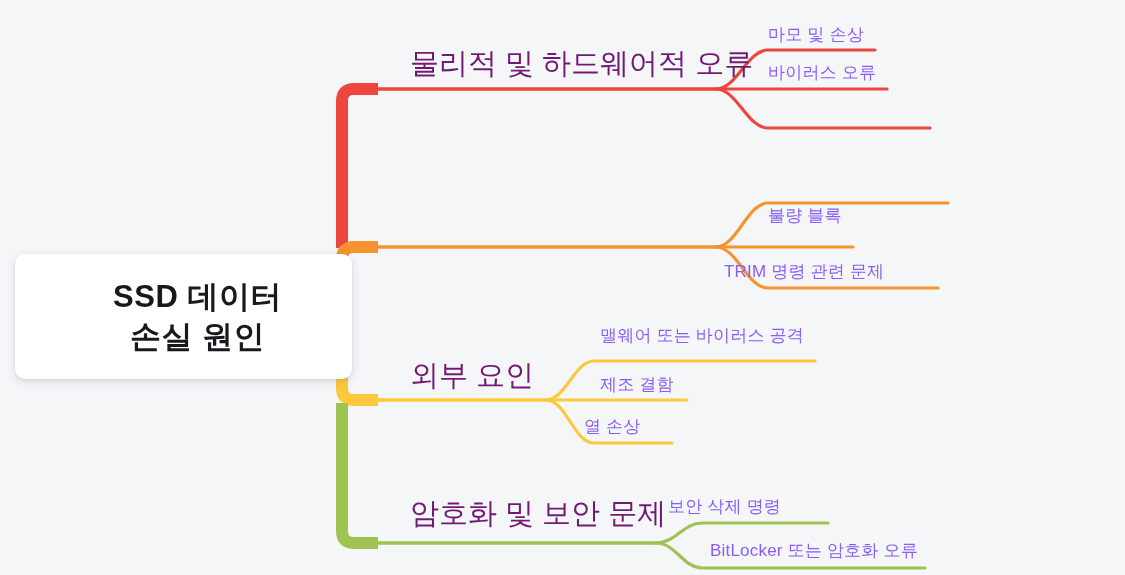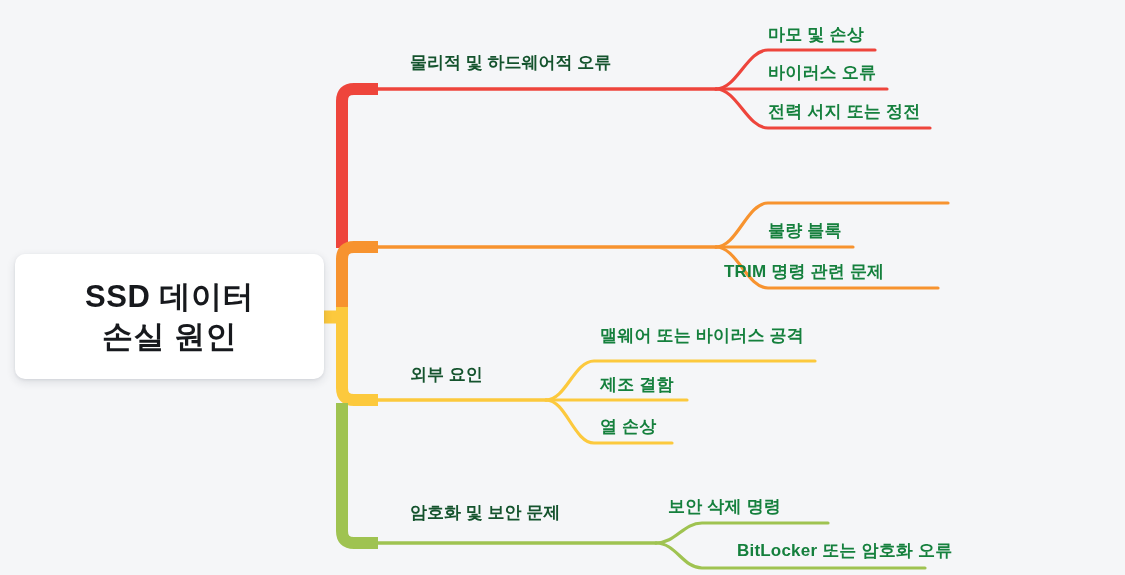--- a/index.html
+++ b/index.html
@@ -29,34 +29,35 @@
     display:flex;
     flex-direction:column;
     align-items:center;
     justify-content:center;
     font-size:31px;
     font-weight:700;
     color:#17191d;
     line-height:1.28;
     letter-spacing:.5px;
     text-align:center;
+    padding-left:28px;
   }
   .branch{
     position:absolute;
-    font-size:17px;
-    font-weight:700;
-    color:#14532d;
+    font-size:29px;
+    font-weight:400;
+    color:#701a75;
     white-space:nowrap;
     line-height:30px;
   }
   .subtopic{
     position:absolute;
     font-size:17px;
-    font-weight:700;
-    color:#15803d;
+    font-weight:400;
+    color:#8b5cf6;
     white-space:nowrap;
     line-height:22px;
     letter-spacing:.2px;
   }
 </style>
 </head>
 <body>
 
 <div class="canvas">
 
@@ -99,25 +100,24 @@
     <div>SSD 데이터</div>
     <div>손실 원인</div>
   </div>
 
   <div class="branch" style="left:410px; top:48px">물리적 및 하드웨어적 오류</div>
   <div class="branch" style="left:410px; top:360px">외부 요인</div>
   <div class="branch" style="left:410px; top:498px">암호화 및 보안 문제</div>
 
   <div class="subtopic" style="left:768px; top:24px">마모 및 손상</div>
   <div class="subtopic" style="left:768px; top:62px">바이러스 오류</div>
-  <div class="subtopic" style="left:768px; top:101px">전력 서지 또는 정전</div>
 
-  <div class="subtopic" style="left:768px; top:220px">불량 블록</div>
+  <div class="subtopic" style="left:768px; top:205px">불량 블록</div>
   <div class="subtopic" style="left:724px; top:261px">TRIM 명령 관련 문제</div>
 
   <div class="subtopic" style="left:600px; top:325px">맬웨어 또는 바이러스 공격</div>
   <div class="subtopic" style="left:600px; top:374px">제조 결함</div>
-  <div class="subtopic" style="left:600px; top:416px">열 손상</div>
+  <div class="subtopic" style="left:584px; top:416px">열 손상</div>
 
   <div class="subtopic" style="left:668px; top:496px">보안 삭제 명령</div>
-  <div class="subtopic" style="left:737px; top:540px">BitLocker 또는 암호화 오류</div>
+  <div class="subtopic" style="left:710px; top:540px">BitLocker 또는 암호화 오류</div>
 
 </div>
 
 </body></html>

